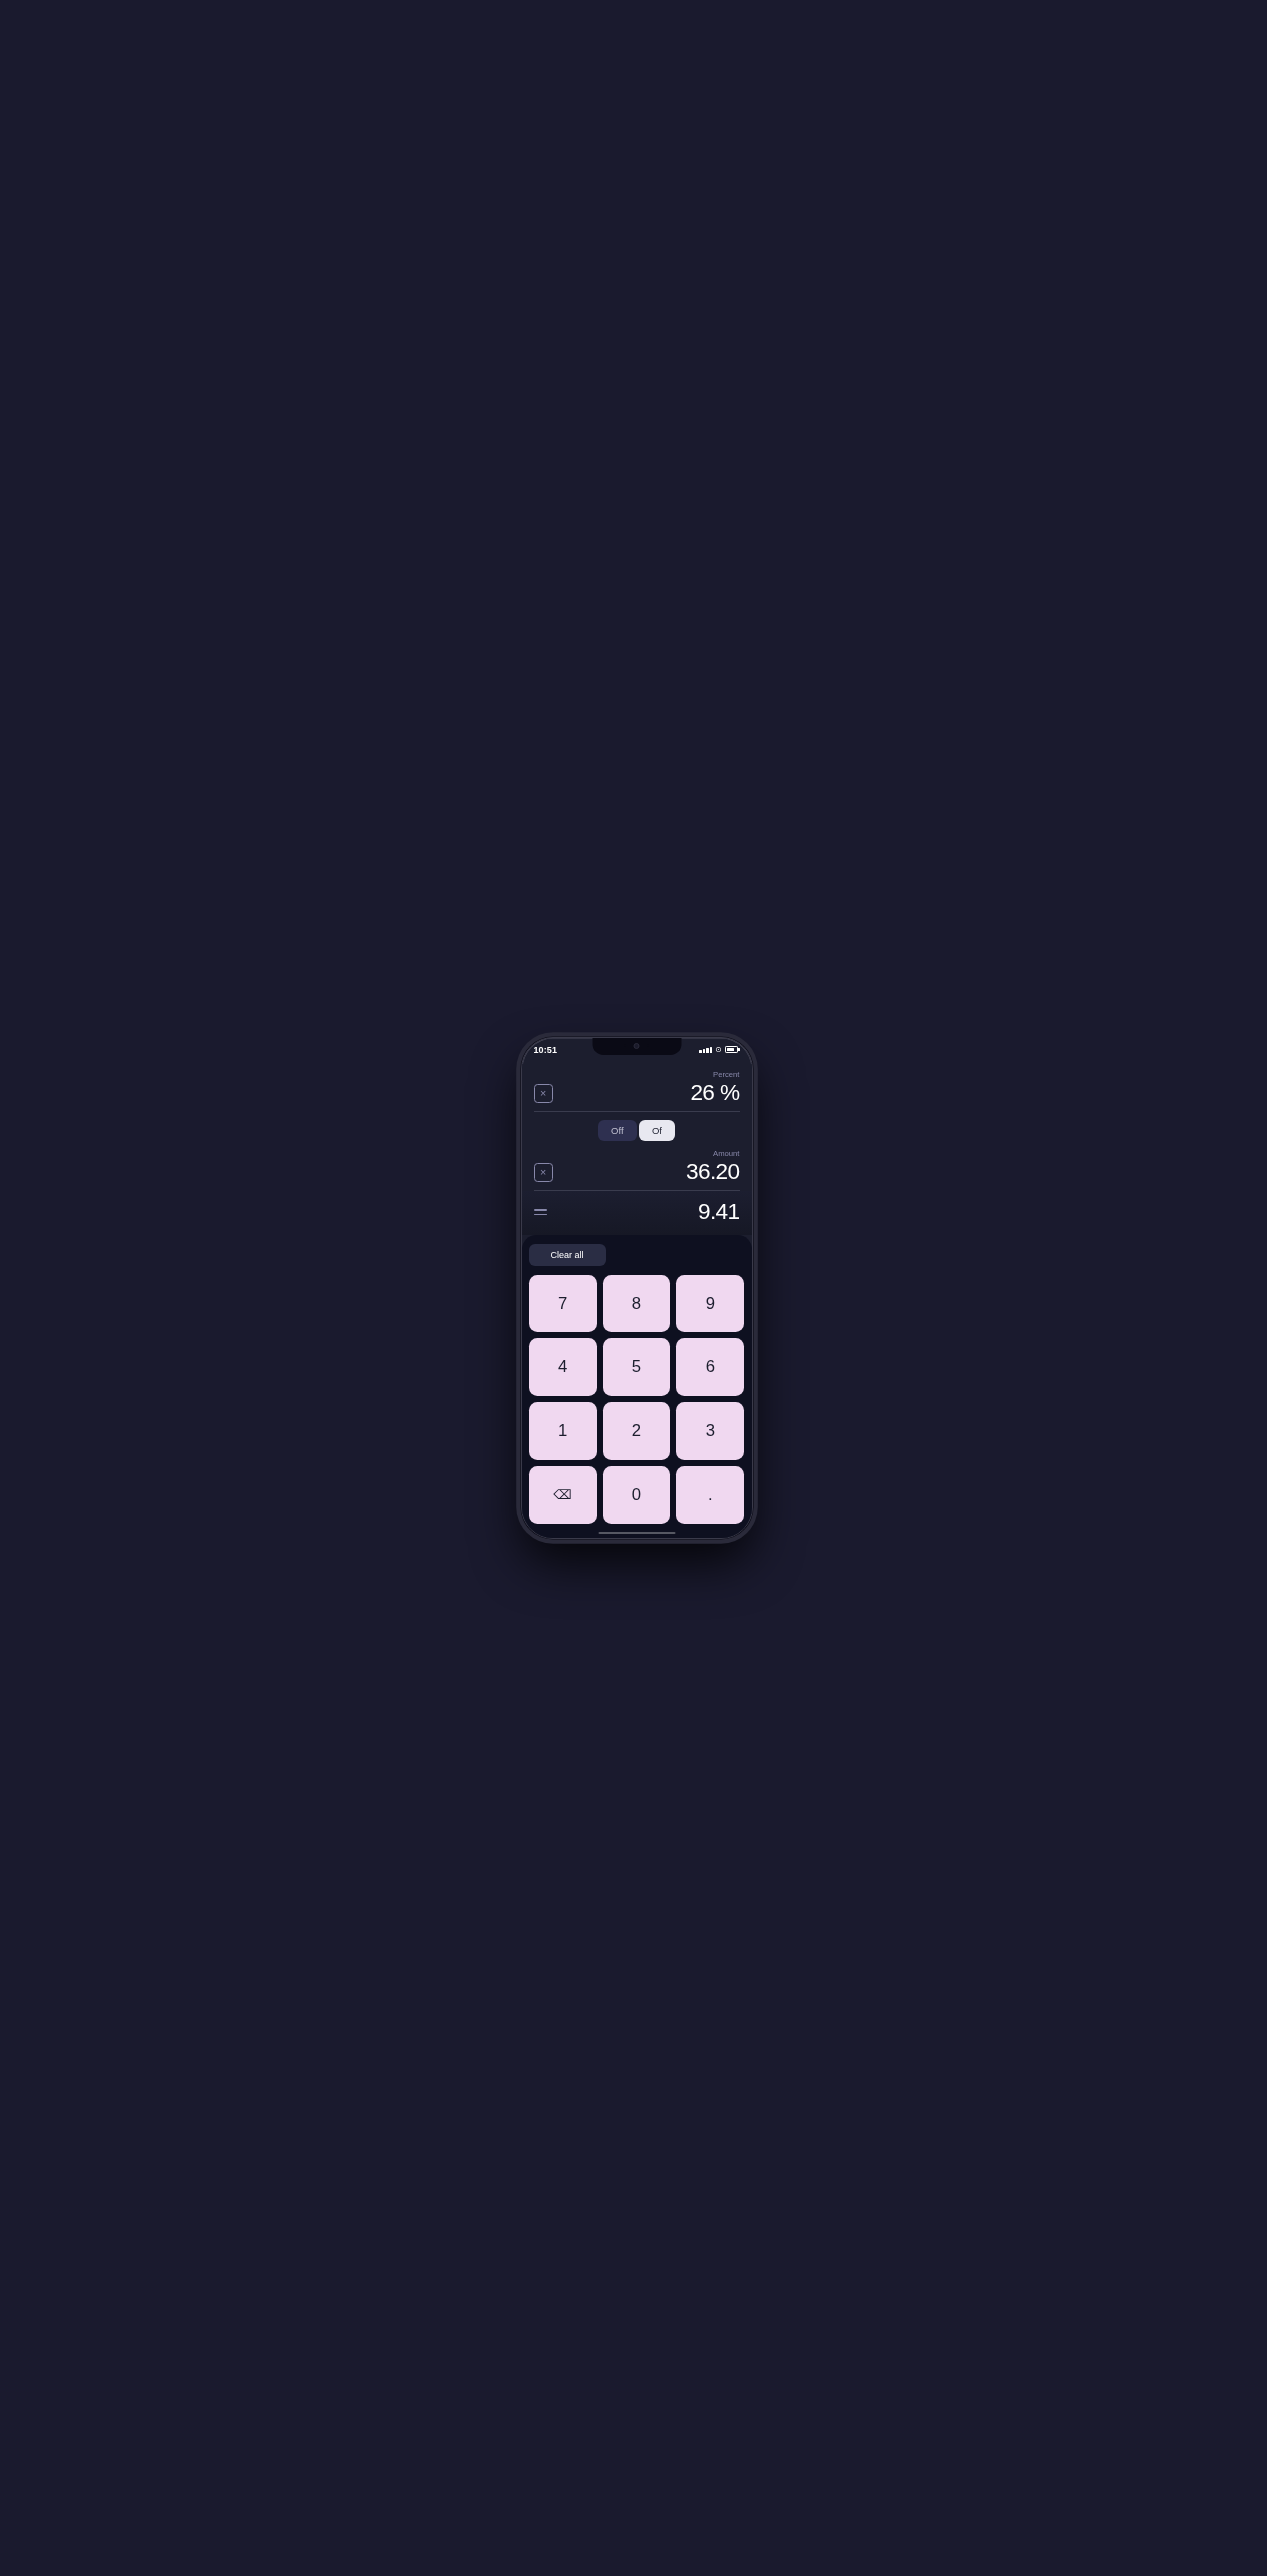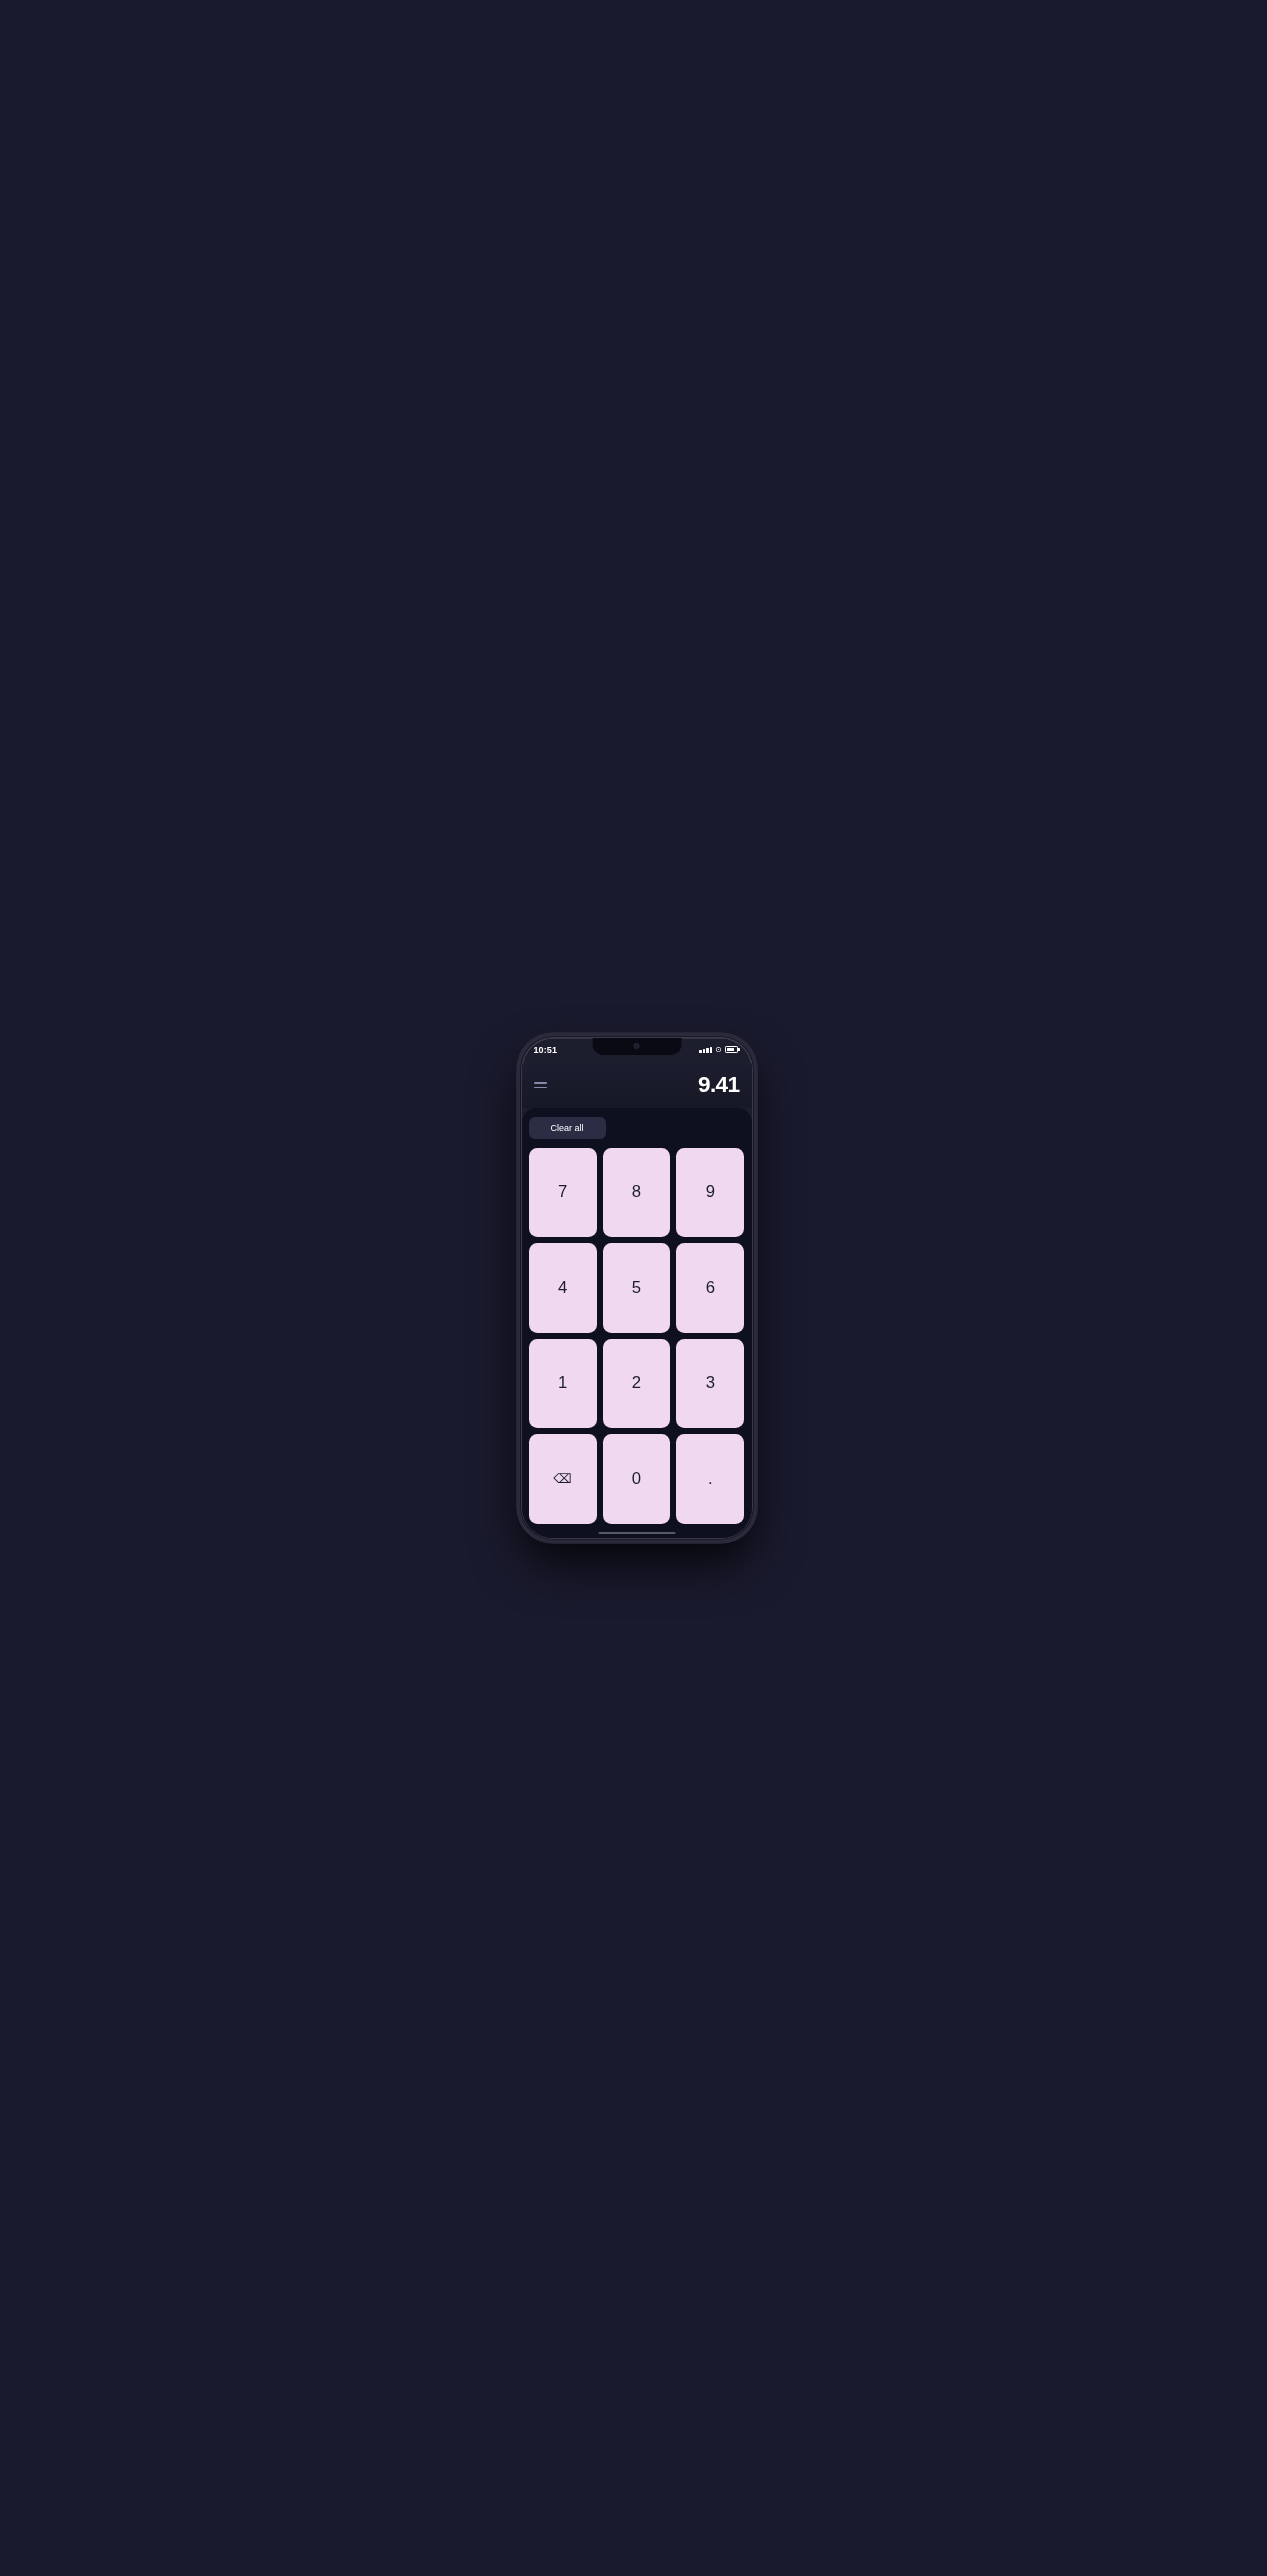--- a/index.html
+++ b/index.html
@@ -237,21 +237,21 @@
       gap: 3px;
     }
     .equals-line {
       width: 13px;
       height: 1.5px;
       background: #8888aa;
       border-radius: 1.2px;
     }
     .result-value {
       font-size: 22.6px;
-      font-weight: 700;
+      font-weight: 400;
       color: #ffffff;
       letter-spacing: -0.6px;
     }
 
     
     .keypad-section {
       flex: 1;
       background: #0e1020;
       border-radius: 14.3px 14.3px 0 0;
       padding: 9.5px 7.1px 14.3px;
@@ -336,20 +336,43 @@
         <div class="battery-body">
           <div class="battery-fill"></div>
         </div>
         <div class="battery-tip"></div>
       </div>
     </div>
   </div>
 
   <div class="app-content">
 
+    <div class="display-area">
+
+      <div class="percent-row">
+        <div class="input-label">Percent</div>
+        <div class="input-row">
+          <div class="clear-btn-small"></div>
+          <span class="input-value">26 %</span>
+        </div>
+      </div>
+
+      <div class="toggle-row">
+        <button class="toggle-btn inactive">Off</button>
+        <button class="toggle-btn active">Of</button>
+      </div>
+
+      <div class="amount-row">
+        <div class="input-label">Amount</div>
+        <div class="input-row">
+          <div class="clear-btn-small"></div>
+          <span class="input-value">36.20</span>
+        </div>
+      </div>
+    </div>
 
     <div class="result-section">
       <div class="equals-icon">
         <div class="equals-line"></div>
         <div class="equals-line"></div>
       </div>
       <span class="result-value">9.41</span>
     </div>
 
     <div class="keypad-section">

